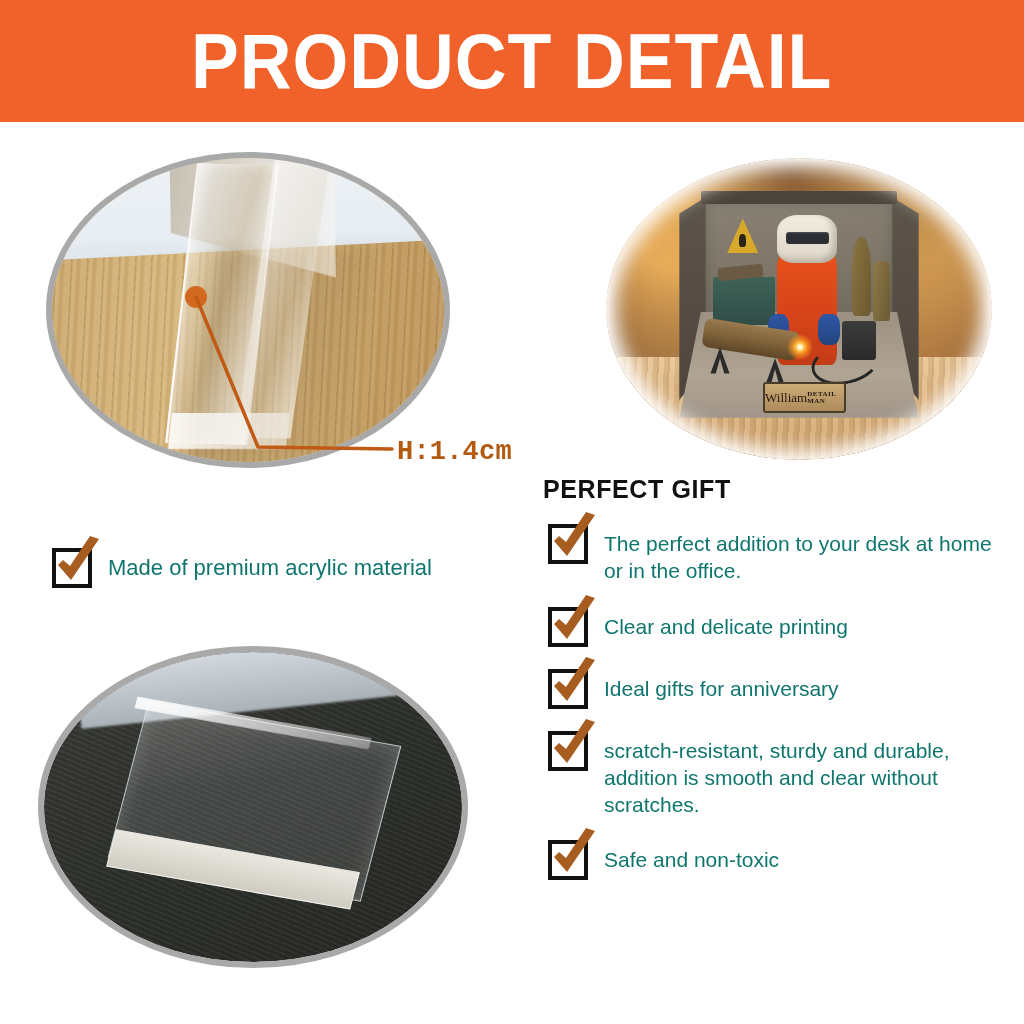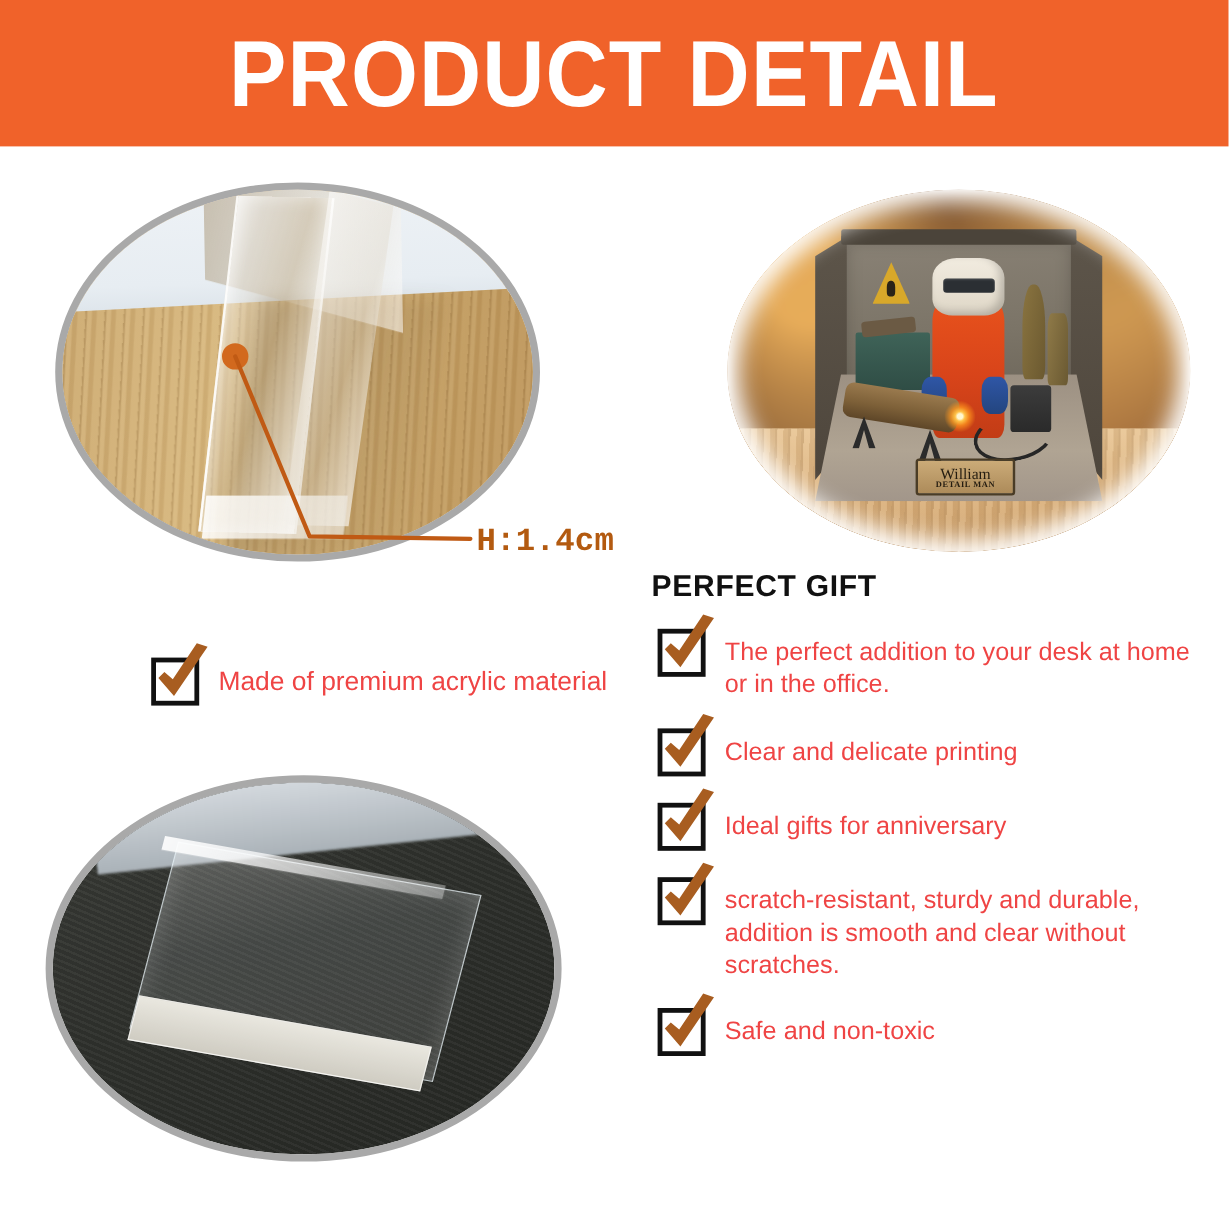--- a/index.html
+++ b/index.html
@@ -222,21 +222,21 @@
     position:absolute;left:55%;top:66%;width:26%;height:16%;
     border:3px solid #262626;border-radius:50%;
     border-top-color:transparent;border-right-color:transparent;
     transform:rotate(-12deg);
   }
   .nameplate{
     position:absolute;left:35%;top:84%;width:33%;height:12%;
     background:linear-gradient(180deg,#c9a874,#b2handled 0%,#b08f5e);
     background:linear-gradient(180deg,#cbab78,#ad8b5a);
     border:2px solid #4a3c26;border-radius:3px;
-    display:flex;flex-direction:column;align-items:center;justify-content:center;
+    display:flex;flex-direction:row;align-items:center;justify-content:center;
     line-height:1;
   }
   .nameplate .np-name{
     font-family:"Liberation Serif",serif;
     font-size:13px;color:#241c10;font-weight:normal;
   }
   .nameplate .np-sub{
     font-family:"Liberation Serif",serif;
     font-size:7px;color:#241c10;letter-spacing:.5px;font-weight:bold;
   }
@@ -306,24 +306,24 @@
     border:4px solid #111111;
     box-sizing:border-box;
     background:#ffffff;
   }
   .checkbox .tick{
     position:absolute;left:-4px;top:-17px;width:52px;height:56px;
     overflow:visible;
   }
   .feature-text{
     font-family:"Liberation Sans",sans-serif;
-    font-size:21px;color:#ef4444;line-height:1.3;
+    font-size:21px;color:#0f766e;line-height:1.3;
     padding-top:6px;
   }
-  #feat-acrylic{left:36px;top:548px;width:470px;justify-content:flex-end;}
+  #feat-acrylic{left:52px;top:548px;width:470px;}
   #feat-acrylic .feature-text{font-size:22px;}
 
   .gift-list{position:absolute;left:548px;top:524px;width:460px;}
   .gift-item{display:flex;align-items:flex-start;gap:16px;margin-bottom:22px;}
   .gift-item .feature-text{font-size:21px;max-width:400px;}
 </style>
 </head>
 <body>
 
 <div id="page">

